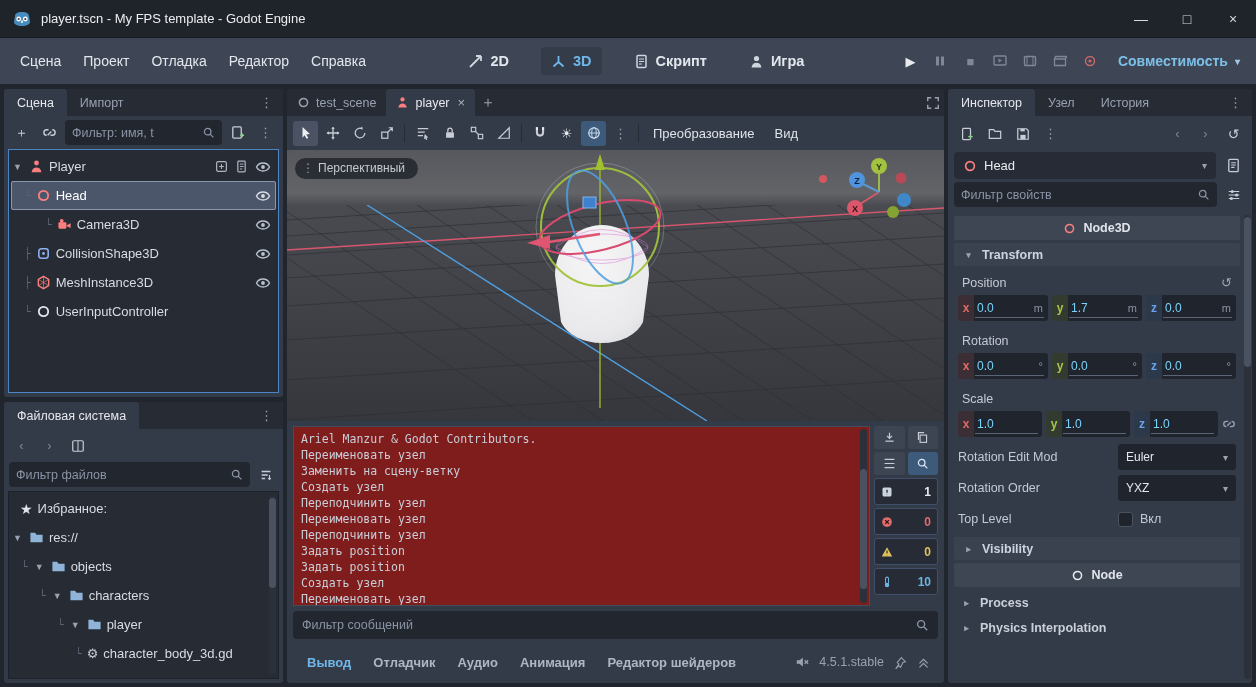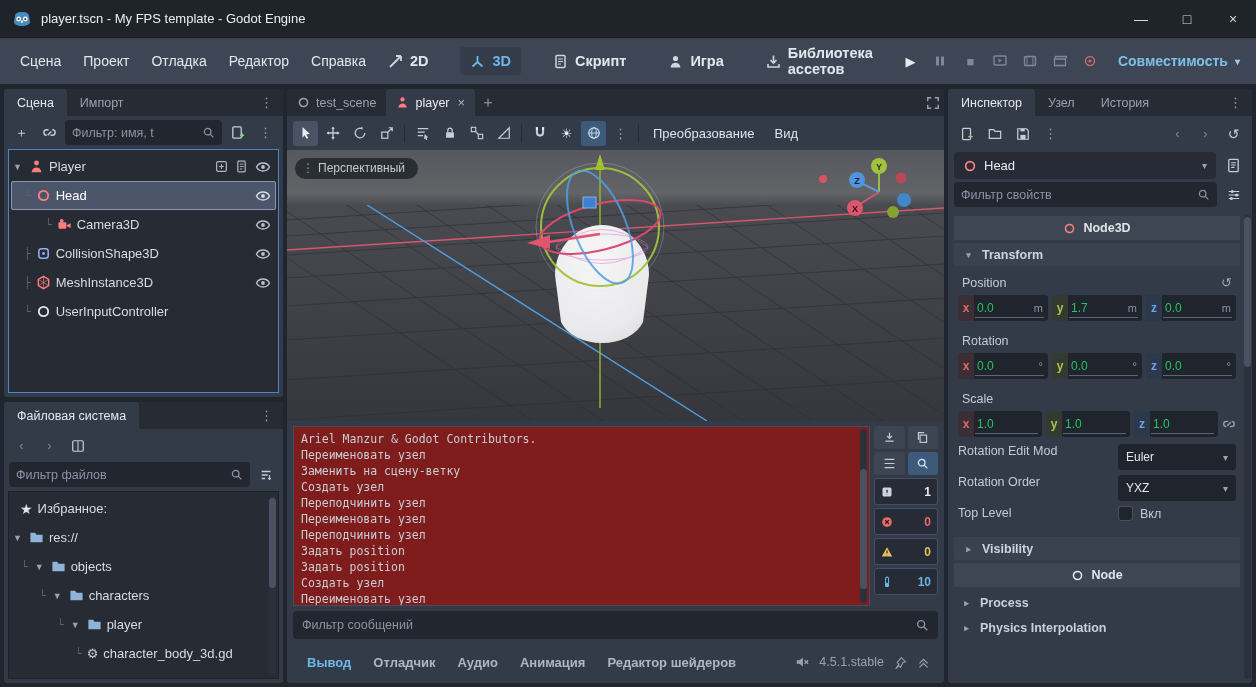--- a/index.html
+++ b/index.html
@@ -125,23 +125,23 @@
   .prop-label-row .reset{margin-left:auto;color:#9aa2b1;font-size:13px}
   .vec-row{display:flex;gap:4px;margin:3px 6px 7px;align-items:center}
   .spin{flex:1;display:flex;align-items:center;height:26px;background:#20252d;border-radius:3px;
         position:relative;padding-right:5px;min-width:0;gap:3px}
   .spin::after{content:"";position:absolute;left:17px;right:4px;bottom:3px;height:1px;background:#5b6576}
   .spin .axis{width:16px;height:100%;display:flex;align-items:center;justify-content:center;
               font-size:12px;font-weight:bold;border-radius:3px 0 0 3px;flex:none}
   .ax-x{color:#e26a64;background:rgba(226,106,100,.14)}
   .ax-y{color:#a9c44a;background:rgba(169,196,74,.14)}
   .ax-z{color:#6aa1e8;background:rgba(106,161,232,.16)}
-  .spin .val{flex:1;font-size:12px;color:#22c55e;min-width:0}
+  .spin .val{flex:1;font-size:12px;color:#7dd3fc;min-width:0}
   .spin .unit{font-size:11px;color:#8b94a4}
-  .prop-row{display:flex;align-items:flex-start;margin:5px 6px;gap:6px;min-height:26px}
+  .prop-row{display:flex;align-items:center;margin:5px 6px;gap:6px;min-height:26px}
   .plabel{flex:1;font-size:12.5px;color:#c4cad5;white-space:nowrap;overflow:hidden}
   .dropdown{width:118px;flex:none;display:flex;align-items:center;height:26px;background:#20252d;
             border-radius:3px;padding:0 8px;font-size:12px;color:#e4e7ec;gap:4px}
   .dropdown .chev-dn{margin-left:auto}
   .checkbox{width:15px;height:15px;background:#20252d;border:1px solid #4a5260;border-radius:3px;flex:none}
   .cb-label{font-size:12.5px;color:#c4cad5}
   .ctrl-zone{width:118px;flex:none;display:flex;align-items:center;gap:7px}
 </style>
 </head>
 <body>
@@ -191,27 +191,20 @@
           <path d="M5 5h5M5 7.5h5M5 10h3" stroke="#cfd5de" stroke-width="1.2"></path>
           </svg>
         <span>Скрипт</span>
       </div>
       <div class="ws-btn">
         <svg class="ic" width="15" height="15" viewBox="0 0 15 15">
           <circle cx="7.5" cy="4.5" r="2.6" fill="#cfd5de"></circle>
           <path d="M2.5 13.5c.5-3.4 2.7-4.8 5-4.8s4.5 1.4 5 4.8z" fill="#cfd5de"></path>
           </svg>
         <span>Игра</span>
-      </div>
-      <div class="ws-btn">
-        <svg class="ic" width="15" height="15" viewBox="0 0 15 15">
-          <path d="M7.5 1.5v7M4.5 6l3 3 3-3" fill="none" stroke="#cfd5de" stroke-width="1.6"></path>
-          <path d="M2 10v3h11v-3" fill="none" stroke="#cfd5de" stroke-width="1.6"></path>
-          </svg>
-        <span>Библиотека ассетов</span>
       </div>
     </div>
 
     <div class="playbar">
       <div class="pb-btn">▶</div>
       <div class="pb-btn dim">
         <svg class="ic" width="12" height="12" viewBox="0 0 12 12">
           <rect x="2" y="1.5" width="3" height="9" fill="#7f8798"></rect>
             <rect x="7" y="1.5" width="3" height="9" fill="#7f8798"></rect>
           </svg>

